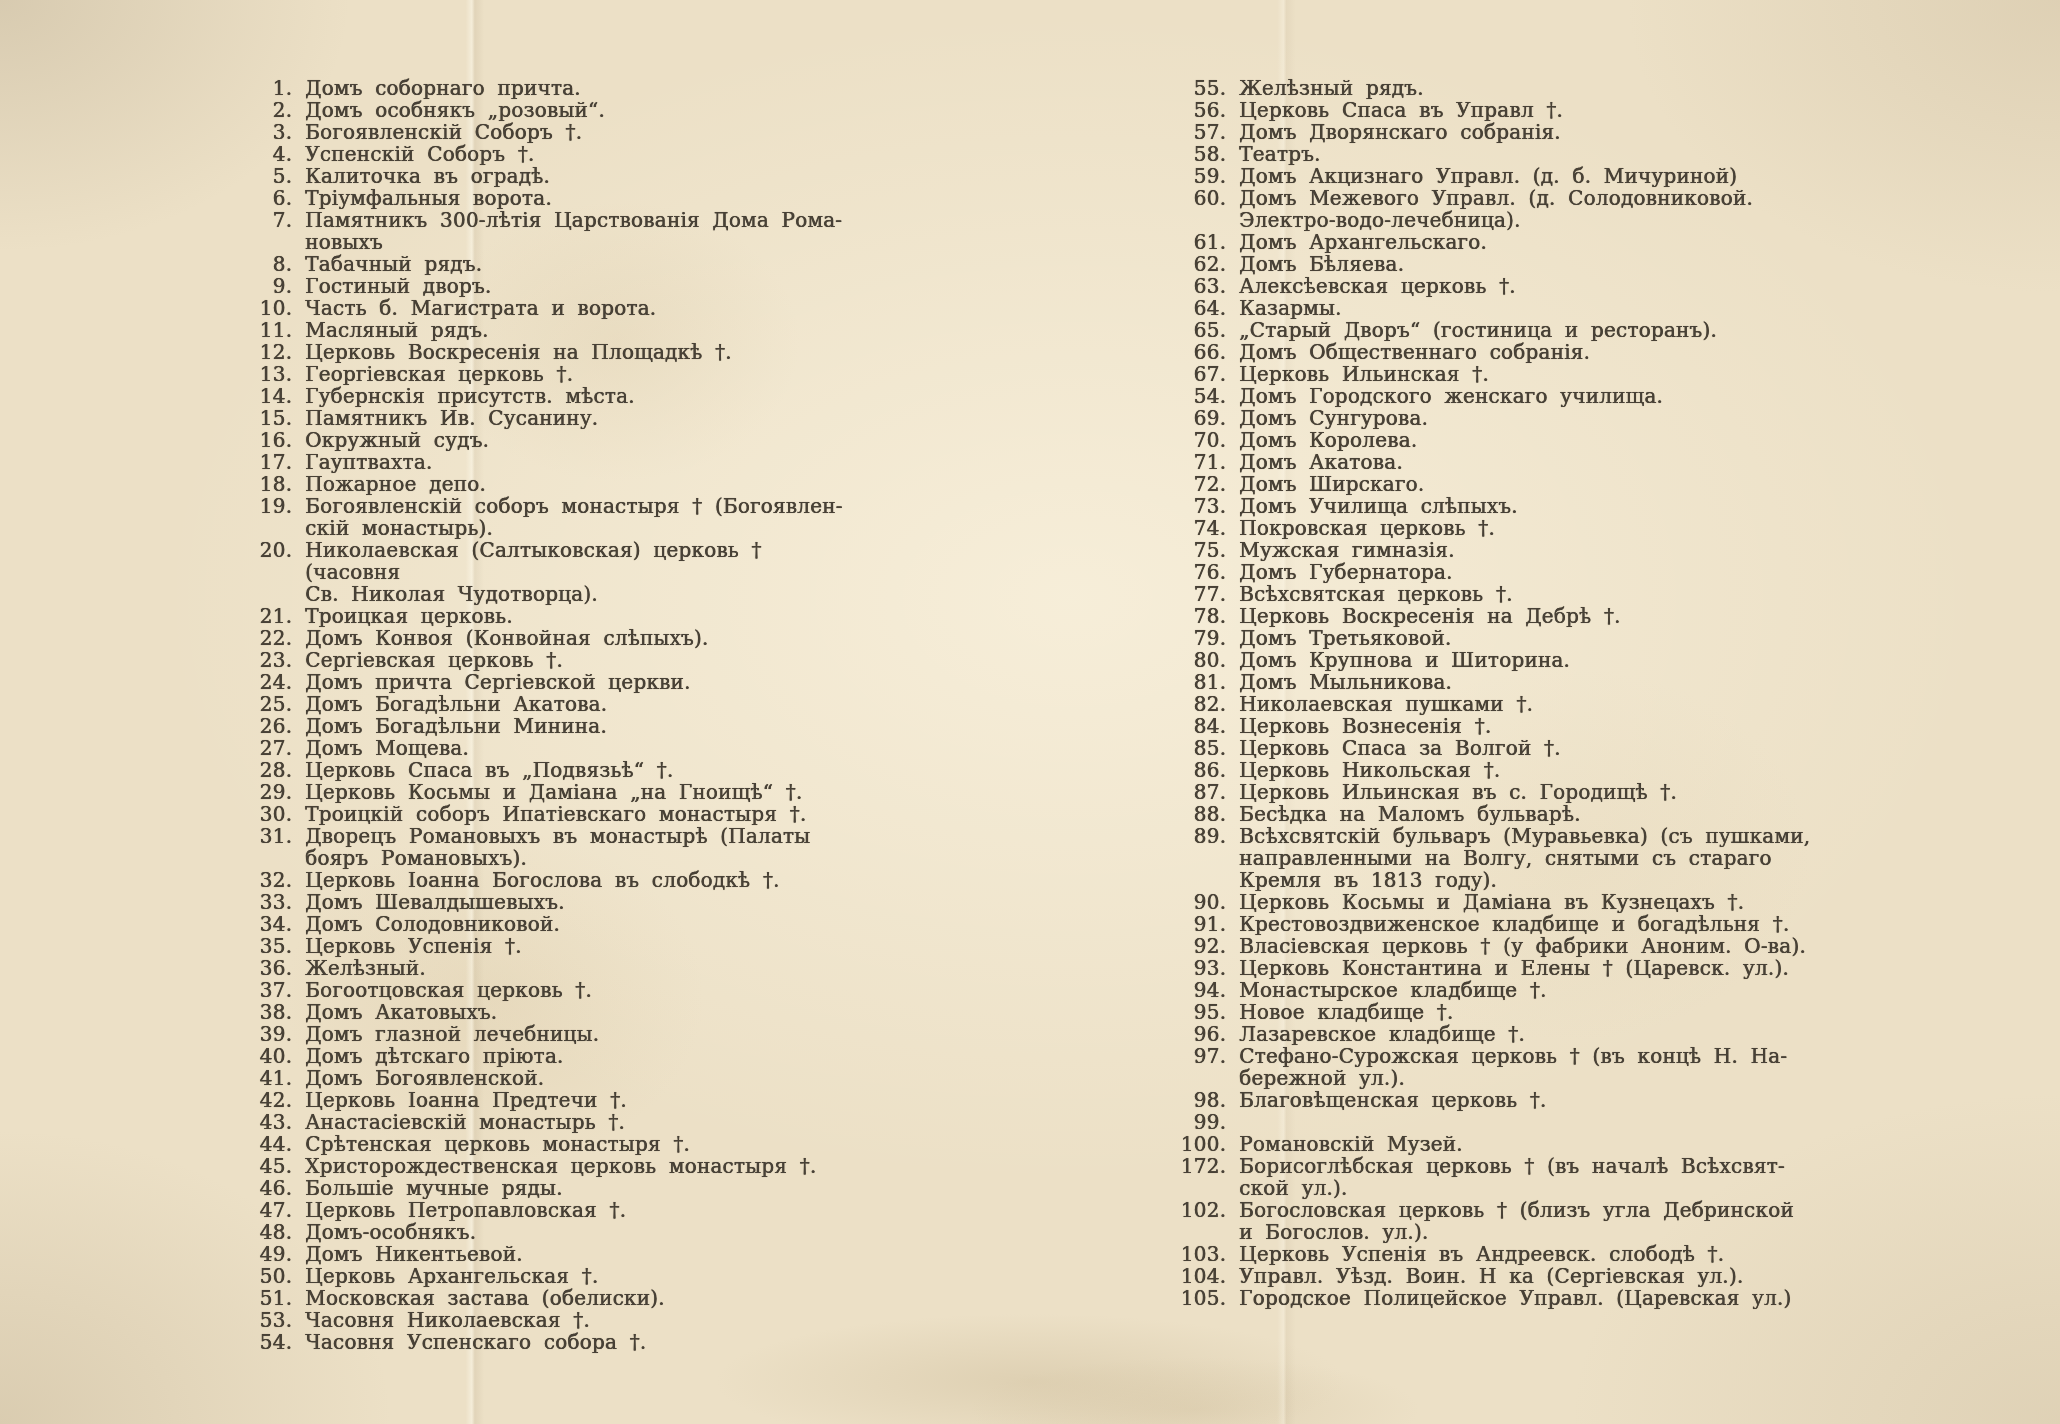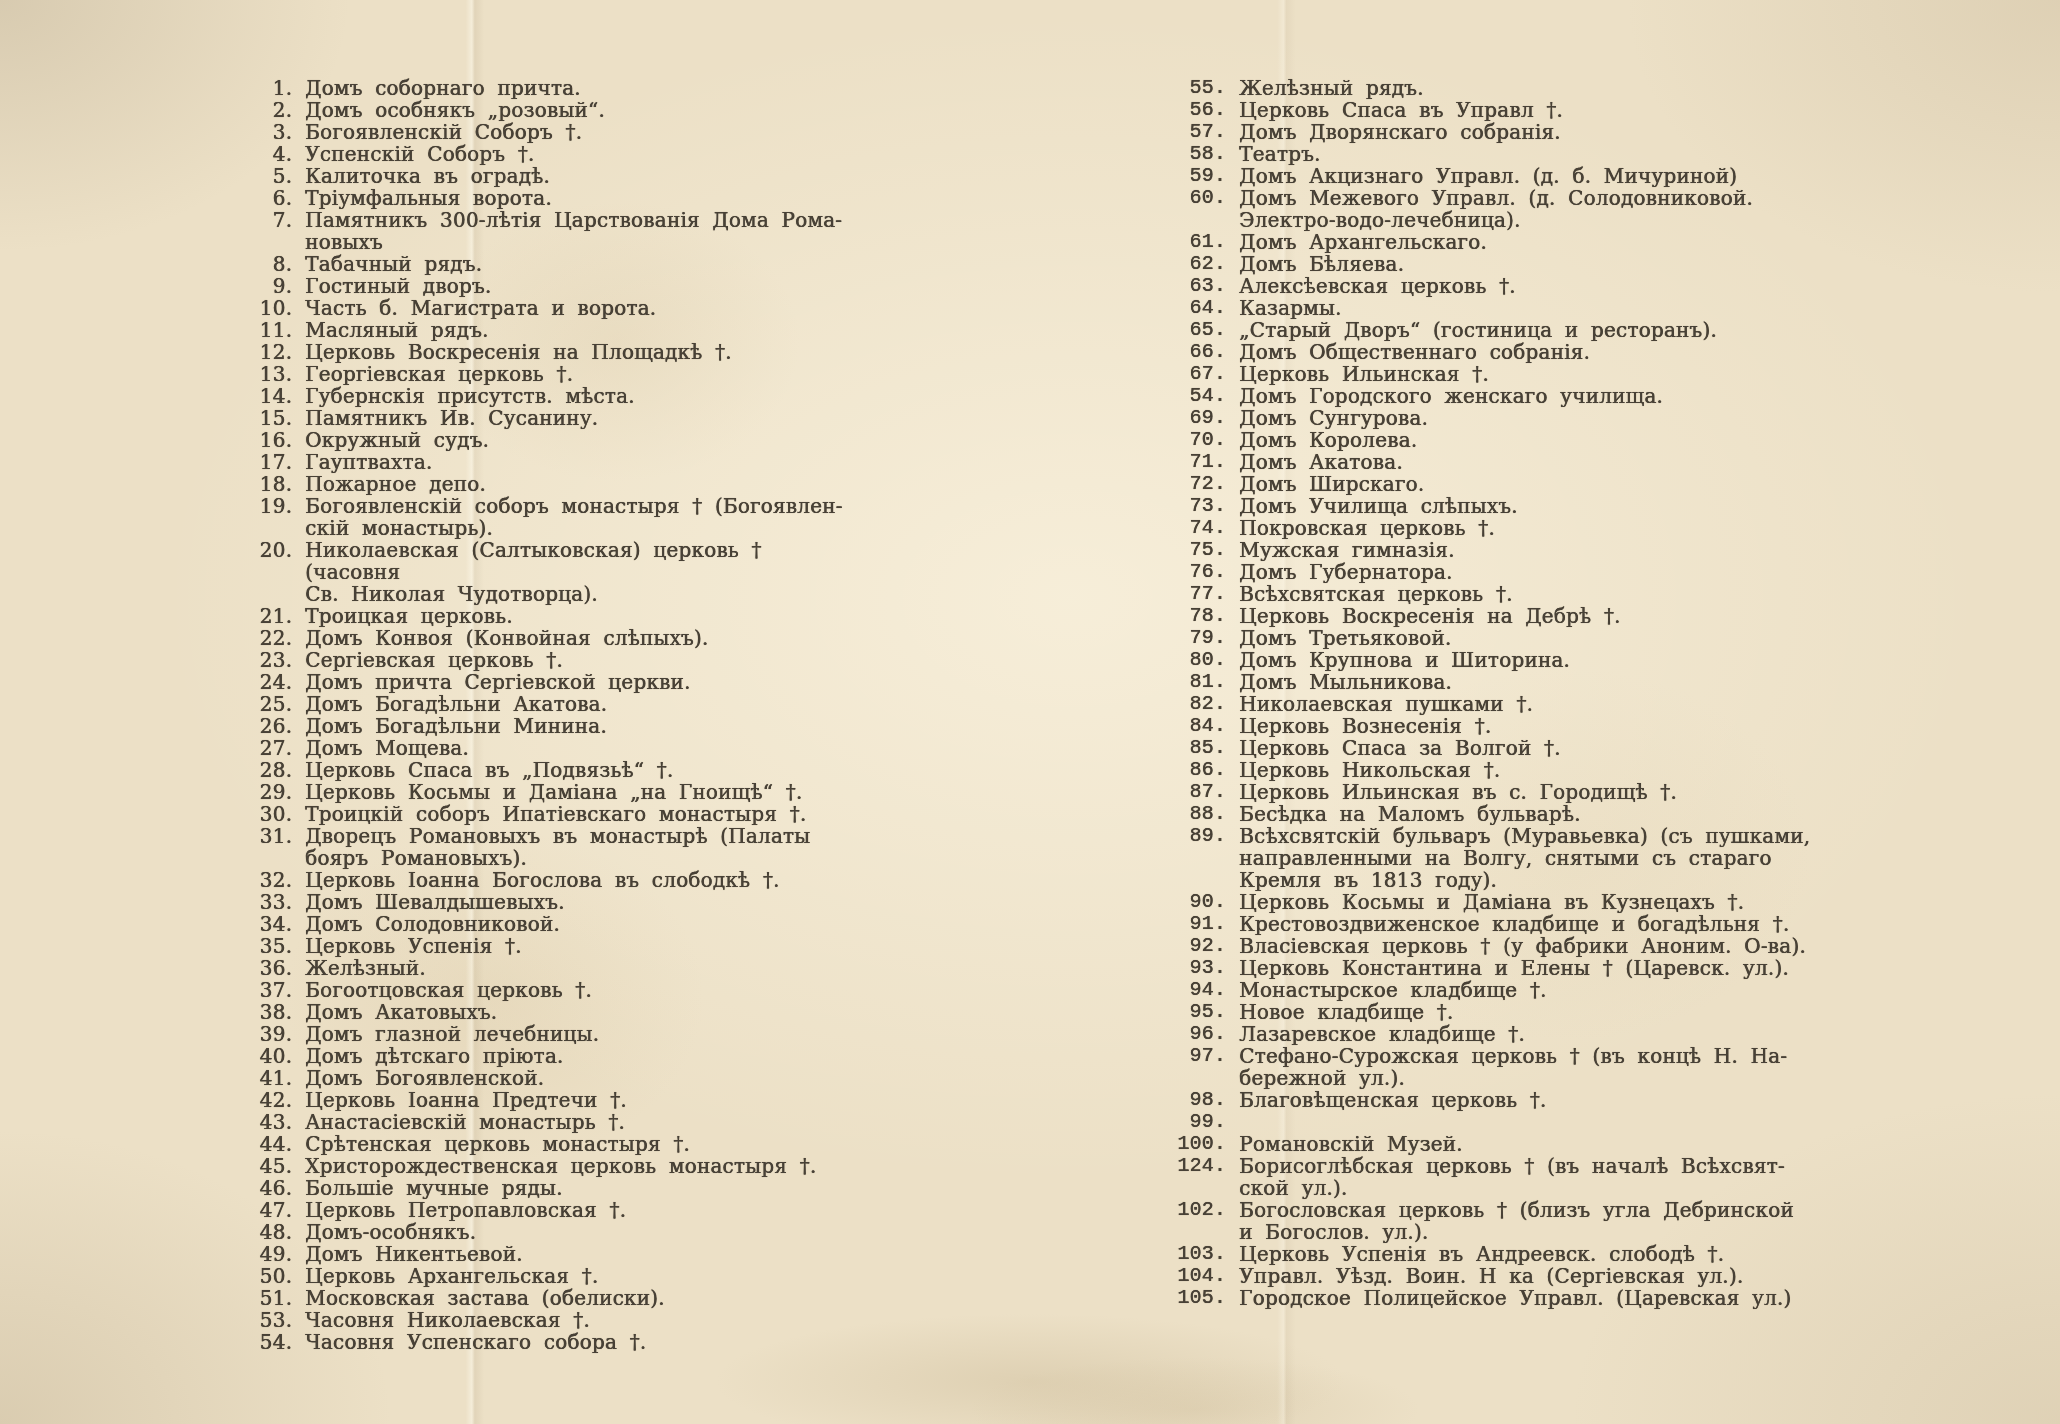--- a/index.html
+++ b/index.html
@@ -42,21 +42,21 @@
   .col-left  { left: 244px;  width: 620px; }
   .col-right { left: 1166px; width: 664px; }
   .row { display: flex; align-items: flex-start; }
   .num {
     text-align: right;
     padding-right: 13px;
     flex: 0 0 auto;
     white-space: nowrap;
   }
   .col-left  .num { width: 48px; }
-  .col-right .num { width: 60px; font-family: Liberation Mono, monospace; }
+  .col-right .num { width: 60px; }
   .txt {
     flex: 1 1 auto;
     white-space: pre-wrap;
   }
 </style>
 </head>
 <body>
 
 <div class="page">
   <div class="col col-left">
@@ -455,21 +455,21 @@
         <span class="txt">Благовѣщенская церковь †.</span>
       </div>
       <div class="row">
         <span class="num">99.</span>
       </div>
       <div class="row">
         <span class="num">100.</span>
         <span class="txt">Романовскій Музей.</span>
       </div>
       <div class="row">
-        <span class="num">124.</span>
+        <span class="num">172.</span>
         <span class="txt">Борисоглѣбская церковь † (въ началѣ Всѣхсвят-
 ской ул.).</span>
       </div>
       <div class="row">
         <span class="num">102.</span>
         <span class="txt">Богословская церковь † (близъ угла Дебринской
 и Богослов. ул.).</span>
       </div>
       <div class="row">
         <span class="num">103.</span>

